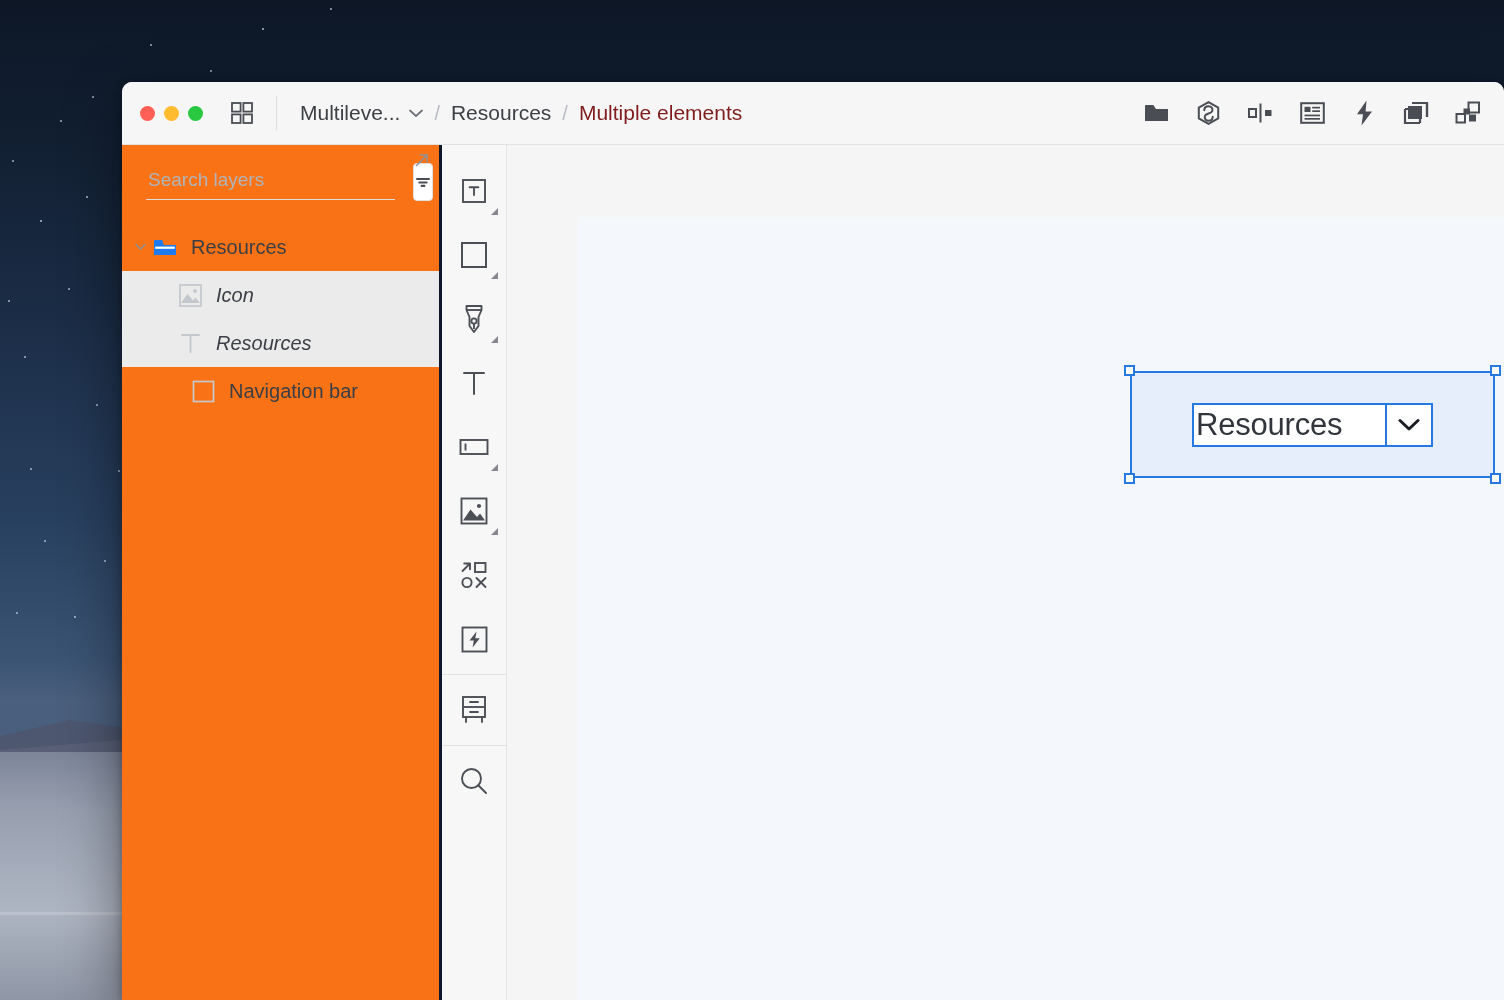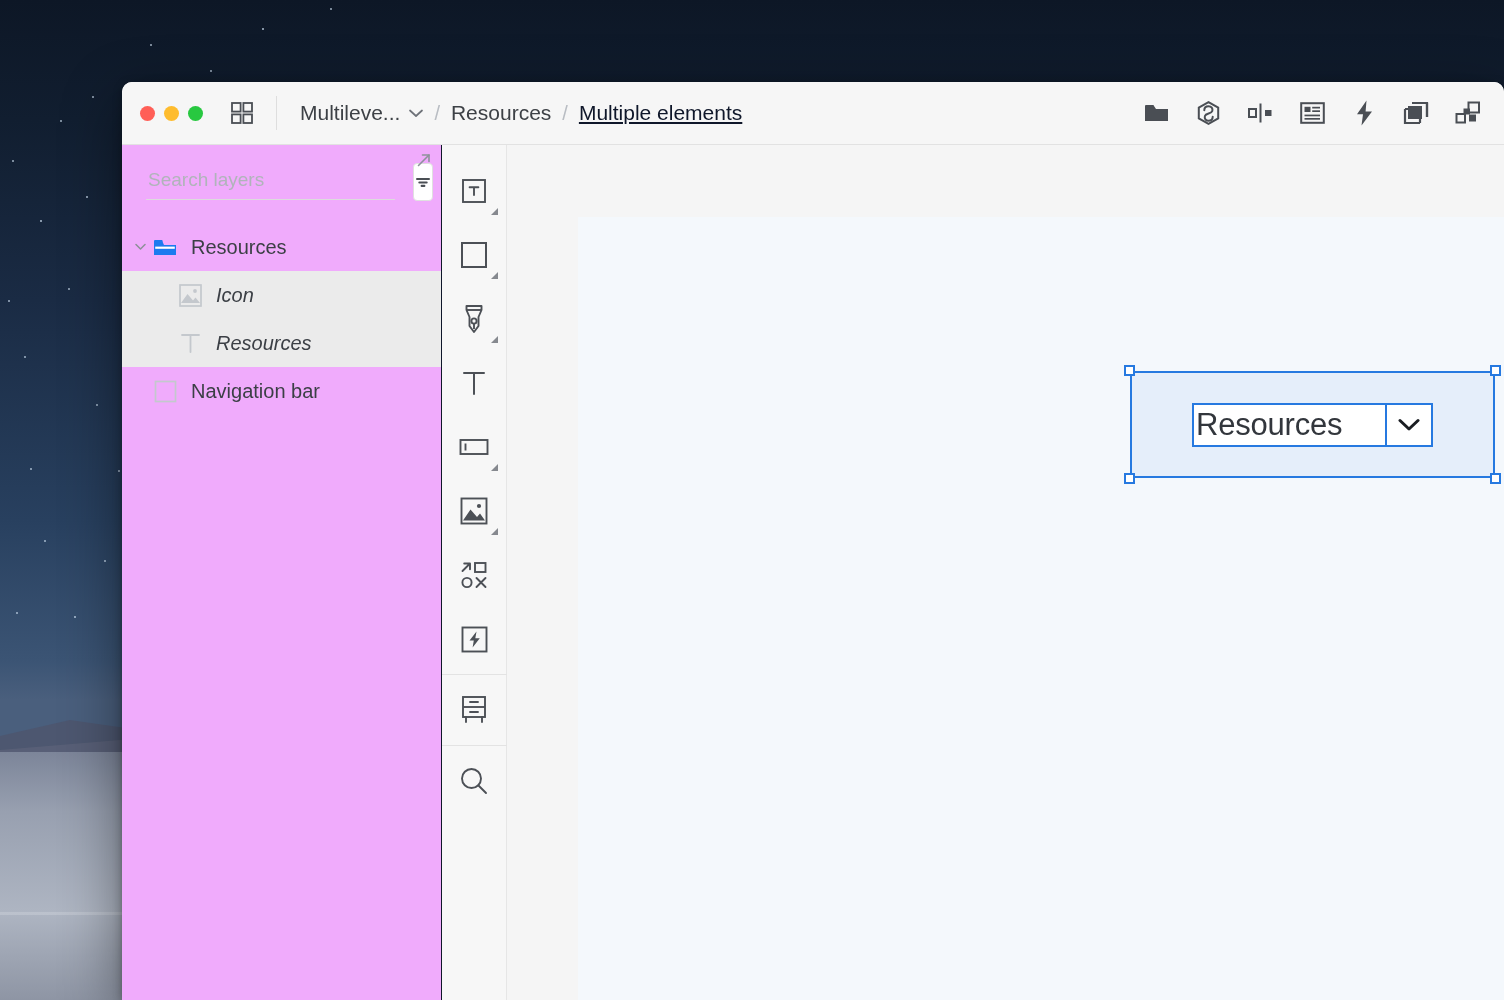--- a/index.html
+++ b/index.html
@@ -100,21 +100,21 @@
 
   #breadcrumb {
     display: flex;
     align-items: center;
     margin-left: 23px;
     font-size: 21px;
     color: #3b3f45;
     white-space: nowrap;
   }
   #breadcrumb .crumb { color: #3d4146; }
-  #breadcrumb .crumb.muted { color: #0f172a; text-decoration: underline; }
+  #breadcrumb .crumb.muted { color: #7f1d1d; }
   #breadcrumb .sep { color: #b9bdc3; margin: 0 11px; font-size: 20px; }
   #doc-chev { margin-left: 9px; display: inline-flex; align-items: center; }
 
   #top-tools {
     margin-left: auto;
     display: flex;
     align-items: center;
     gap: 24px;
   }
   .ttool {
@@ -123,22 +123,22 @@
     color: #4a4e54;
   }
 
   
   #body { flex: 1; display: flex; min-height: 0; }
 
   
   #sidebar {
     width: 320px;
     flex: 0 0 320px;
-    background: #f0abfc;
-    border-right: 1px solid #0f172a;
+    background: #f97316;
+    border-right: 3px solid #0f172a;
     position: relative;
   }
   #search-row {
     height: 74px;
     display: flex;
     align-items: center;
     padding: 0 26px 0 24px;
     position: relative;
   }
   #search-input {
@@ -186,21 +186,21 @@
     color: #8c9097;
   }
   .layer-row .licon {
     width: 24px; height: 24px;
     display: flex; align-items: center; justify-content: center;
     flex: 0 0 24px;
   }
   .layer-row .llabel { margin-left: 14px; }
   .layer-row.depth0 .licon { margin-left: 4px; }
   .layer-row.depth1 { padding-left: 56px; font-style: italic; }
-  .layer-row.depth0.noarrow { padding-left: 27px; }
+  .layer-row.depth0.noarrow { padding-left: 27px; margin-left: 38px; }
 
   
   #rail {
     width: 65px;
     flex: 0 0 65px;
     background: #f7f7f7;
     border-right: 1px solid #e6e6e6;
     display: flex;
     flex-direction: column;
     align-items: center;

